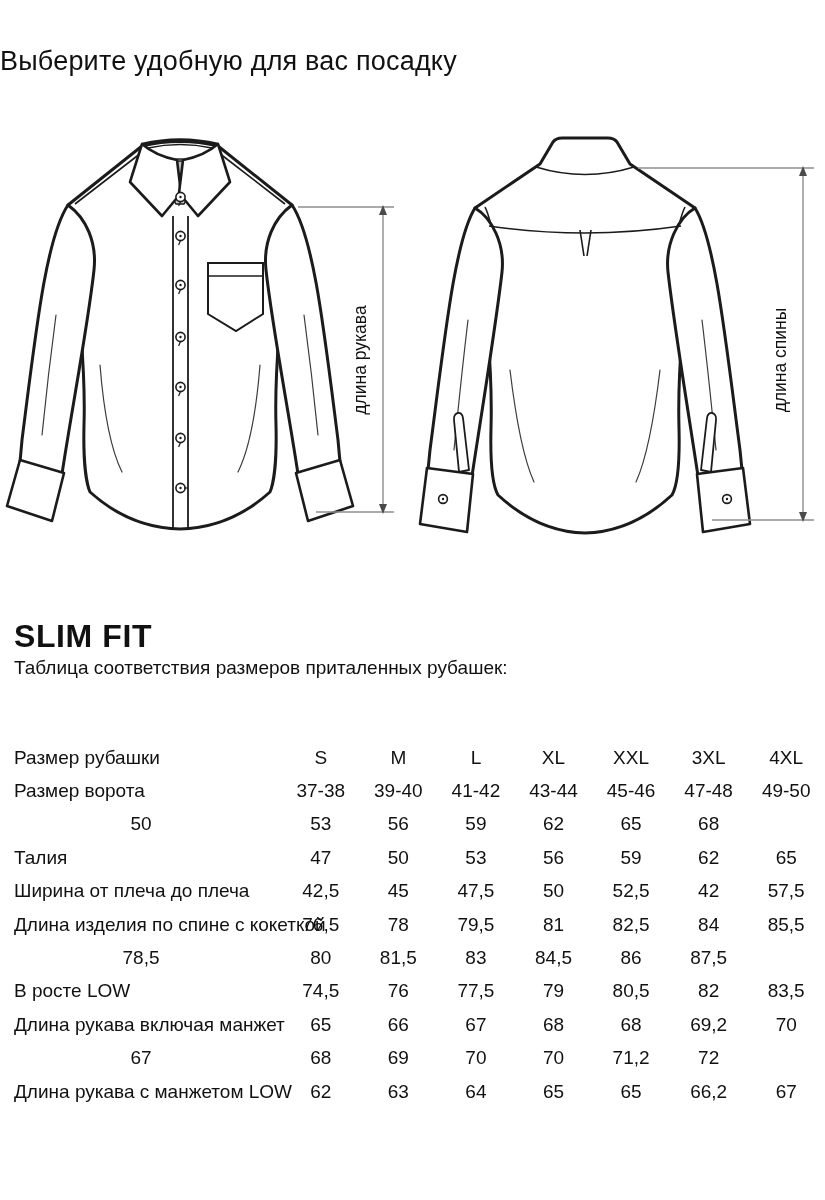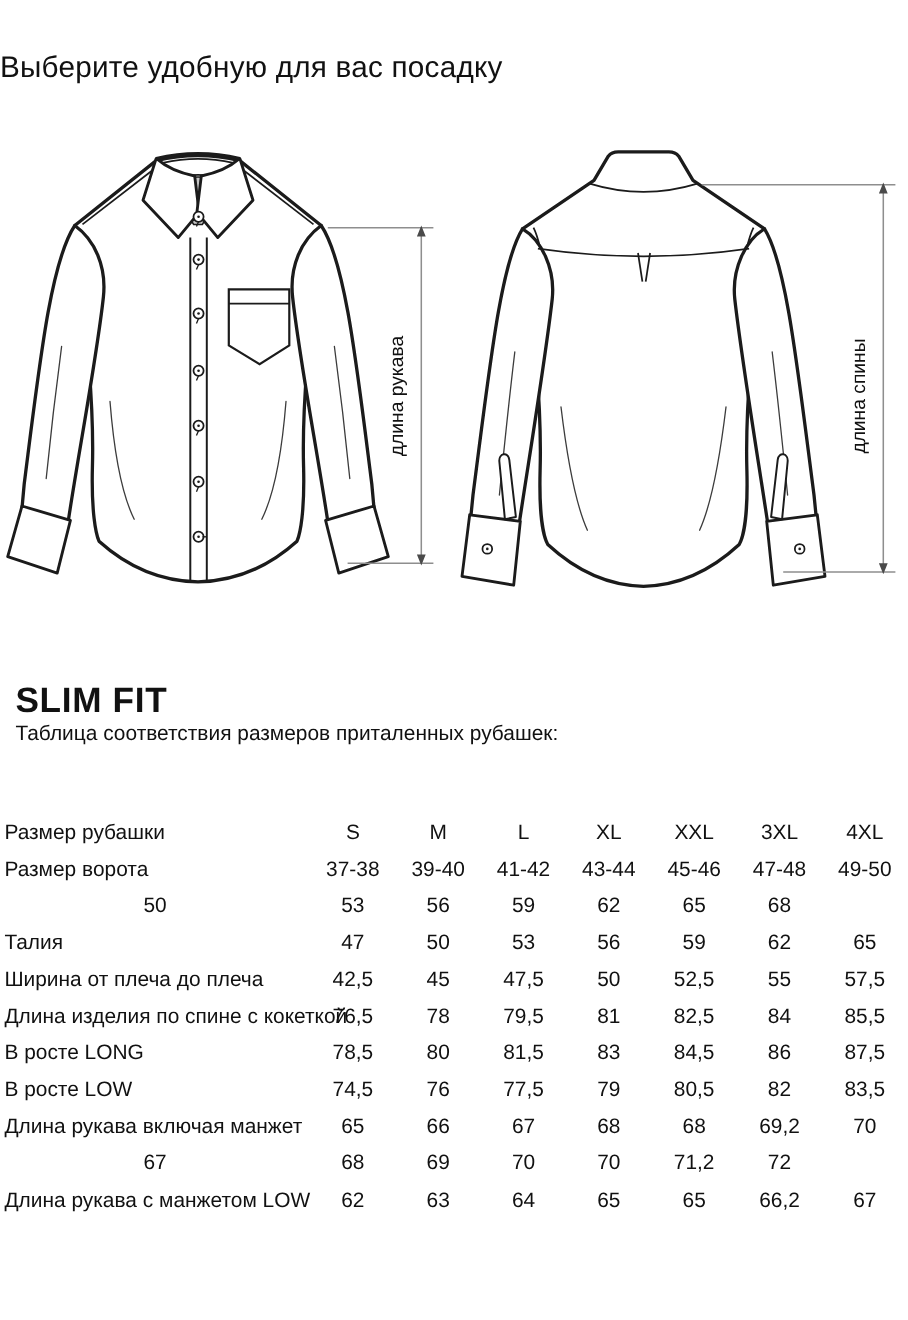--- a/index.html
+++ b/index.html
@@ -18,21 +18,21 @@
     font-size:32px;font-weight:700;letter-spacing:.6px;
   }
   .caption{
     position:absolute;top:657px;left:14px;margin:0;font-size:19px;font-weight:400;text-align:right;
   }
   .size-table{position:absolute;top:741px;left:0;width:825px;}
   .trow{
     display:grid;grid-template-columns:282px repeat(7,1fr);
     height:33.4px;align-items:center;
   }
-  .tlabel{padding-left:4px;font-size:19px;white-space:nowrap;}
+  .tlabel{padding-left:14px;font-size:19px;white-space:nowrap;}
   .tcell{text-align:center;font-size:19px;}
   .dim-text{font-family:"Liberation Sans", sans-serif;}
 </style>
 </head>
 <body>
 
 <div class="page">
 
   <h1 class="title">Выберите удобную для вас посадку</h1>
 
@@ -190,35 +190,34 @@
         <div class="tcell">62</div>
         <div class="tcell">65</div>
       </div>
       <div class="trow">
         <div class="tlabel">Ширина от плеча до плеча</div>
         <div class="tcell">42,5</div>
         <div class="tcell">45</div>
         <div class="tcell">47,5</div>
         <div class="tcell">50</div>
         <div class="tcell">52,5</div>
-        <div class="tcell">55</div>
+        <div class="tcell">42</div>
         <div class="tcell">57,5</div>
       </div>
       <div class="trow">
         <div class="tlabel">Длина изделия по спине с кокеткой</div>
         <div class="tcell">76,5</div>
         <div class="tcell">78</div>
         <div class="tcell">79,5</div>
         <div class="tcell">81</div>
         <div class="tcell">82,5</div>
         <div class="tcell">84</div>
         <div class="tcell">85,5</div>
       </div>
       <div class="trow">
-        <div class="tlabel">В росте LONG</div>
         <div class="tcell">78,5</div>
         <div class="tcell">80</div>
         <div class="tcell">81,5</div>
         <div class="tcell">83</div>
         <div class="tcell">84,5</div>
         <div class="tcell">86</div>
         <div class="tcell">87,5</div>
       </div>
       <div class="trow">
         <div class="tlabel">В росте LOW</div>

